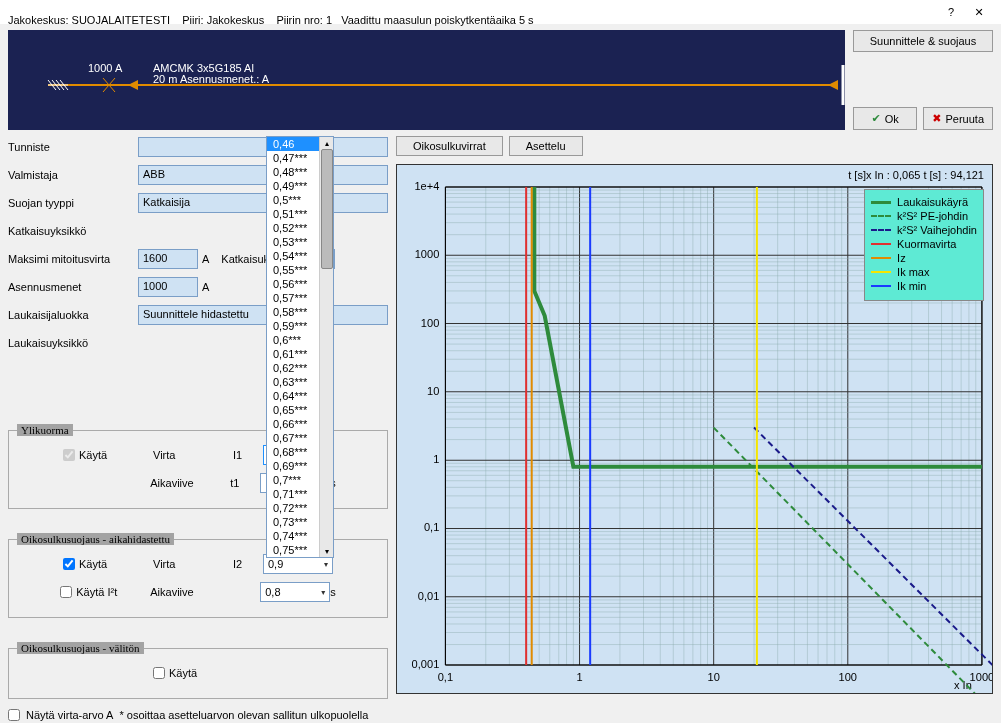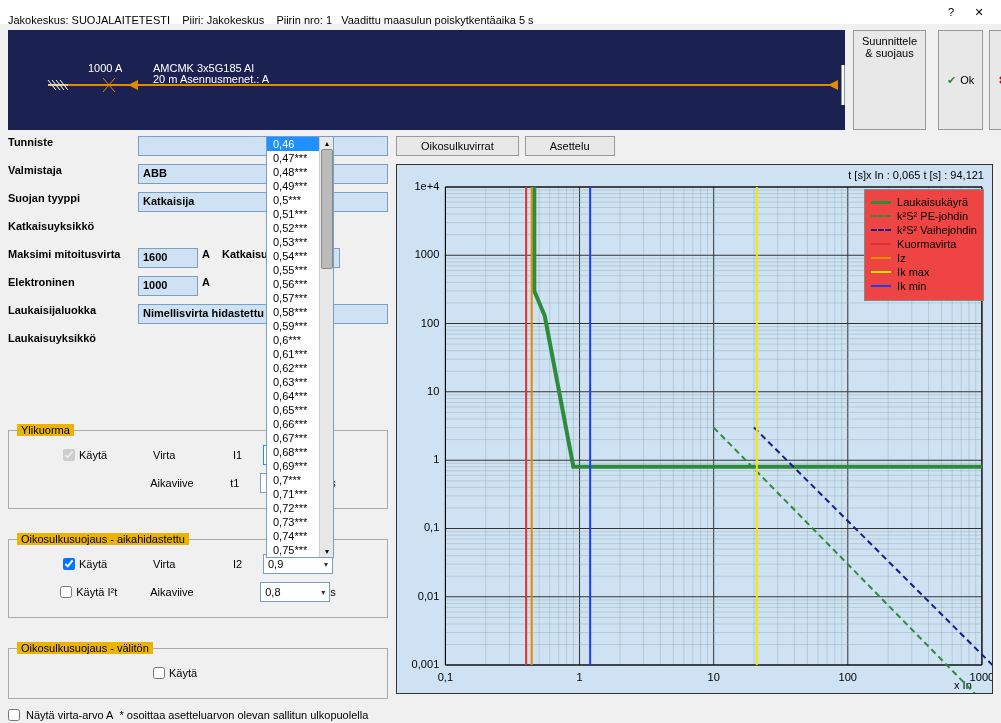--- a/index.html
+++ b/index.html
@@ -2,50 +2,50 @@
 <html><head>
 <meta charset="utf-8">
 <style>
 * { box-sizing: border-box; margin: 0; padding: 0; font-family: Tahoma, Arial, sans-serif; font-size: 11px; }
 body { background: #f0f0f0; width: 1001px; height: 723px; overflow: hidden; }
 .titlebar { display: flex; align-items: center; padding: 4px 8px; background: #fff; height: 24px; }
 .titlebar .title-text { flex: 1; margin-top: 16px; }
 .titlebar .win-btn { width: 28px; height: 20px; display: flex; align-items: center; justify-content: center; cursor: pointer; }
 .diagram-row { display: flex; gap: 8px; padding: 6px 8px; }
 .diagram { flex: 1; height: 100px; background: #1b2252; position: relative; }
-.side-btns { width: 140px; display: flex; gap: 6px; }
+.side-btns { width: 140px; display: flex; flex-direction: column; gap: 6px; }
 .btn { background: #e8e8e8; border: 1px solid #999; padding: 4px 8px; text-align: center; cursor: pointer; }
 .btn-row { display: flex; gap: 6px; }
 .btn-row .btn { flex: 1; display: flex; align-items: center; justify-content: center; gap: 4px; }
 .content { display: flex; gap: 8px; padding: 0 8px; }
 .left-panel { width: 380px; position: relative; }
 .tab-btns { display: flex; gap: 6px; margin-bottom: 8px; }
 .tab-btns .tab { flex: 1; background: #e8e8e8; border: 1px solid #999; padding: 3px 6px; text-align: center; cursor: pointer; }
-.form-row { display: flex; margin-bottom: 6px; height: 22px; font-weight: bold; }
+.form-row { display: flex; align-items: center; margin-bottom: 6px; height: 22px; }
 .form-row .label { width: 130px; }
 .form-row .field { background: #cfe2f3; border: 1px solid #7a9ec7; padding: 2px 4px; height: 20px; min-width: 60px; }
 .form-row .field.wide { flex: 1; }
 .form-row .unit { margin-left: 4px; }
 .form-row .extra-label { margin-left: 12px; margin-right: 6px; }
 .fieldset { border: 1px solid #aaa; margin-top: 24px; padding: 8px; position: relative; }
-.fieldset legend { background: #eab308; padding: 0 4px; }
+.fieldset legend { background: #a3a3a3; padding: 0 4px; font-family: Liberation Serif, serif; }
 .fs-row { display: flex; align-items: center; margin-bottom: 6px; height: 22px; justify-content: center; }
 .fs-row .chk { width: 90px; display: flex; align-items: center; gap: 4px; }
 .fs-row .lbl2 { width: 80px; }
 .fs-row .lbl3 { width: 30px; }
 .combo { background: #fff; border: 1px solid #7a9ec7; padding: 2px 4px; height: 20px; width: 70px; display: flex; justify-content: space-between; align-items: center; }
 .combo .arrow { font-size: 8px; color: #333; }
 .combo.active { border: 1px solid #1e90ff; }
 .footnote { display: flex; align-items: center; gap: 6px; margin-top: 10px; font-size: 11px; }
 .right-panel { flex: 1; }
 .right-tabs { display: flex; gap: 6px; margin-bottom: 8px; }
-.right-tabs .tab { background: #e8e8e8; border: 1px solid #999; padding: 3px 24px; cursor: pointer; }
+.right-tabs .tab { background: #e8e8e8; border: 1px solid #999; padding: 3px 16px; cursor: pointer; }
 .chart-box { border: 1px solid #333; background: #cfe2f3; position: relative; height: 530px; }
 .chart-header { position: absolute; top: 4px; left: 0; right: 0; display: flex; justify-content: flex-end; padding: 0 8px; color: #000; font-size: 10px; }
-.legend { position: absolute; top: 24px; right: 8px; background: #ef4444; border: 1px solid #888; padding: 6px; font-size: 10px; }
+.legend { position: absolute; top: 24px; right: 8px; background: #5eead4; border: 1px solid #888; padding: 6px; font-size: 10px; }
 .legend .lg-row { display: flex; align-items: center; gap: 6px; margin-bottom: 2px; }
 .legend .sw { width: 20px; height: 0; border-top: 3px solid; }
 .dropdown-popup { position: absolute; top: 0; left: 258px; width: 68px; background: #fff; border: 1px solid #7a9ec7; z-index: 100; max-height: 460px; overflow: hidden; }
 .dropdown-popup .dd-item { padding: 1px 6px; font-size: 11px; cursor: pointer; white-space: nowrap; }
 .dropdown-popup .dd-item.sel { background: #1e90ff; color: #fff; }
 .dropdown-popup .dd-scroll { position: absolute; right: 0; top: 0; bottom: 0; width: 14px; background: #e8e8e8; border-left: 1px solid #ccc; }
 .dropdown-popup .dd-scroll .thumb { position: absolute; top: 12px; width: 12px; left: 1px; height: 120px; background: #bbb; border: 1px solid #888; border-radius: 2px; }
 .dropdown-popup .dd-scroll .arr { position: absolute; width: 12px; height: 12px; left: 1px; display: flex; align-items: center; justify-content: center; font-size: 8px; }
 .dropdown-popup .dd-scroll .arr.up { top: 0; }
 .dropdown-popup .dd-scroll .arr.dn { bottom: 0; }
@@ -124,27 +124,27 @@
         <div class="label">Katkaisuyksikkö</div>
       </div>
     <div class="form-row">
       <div class="label">Maksimi mitoitusvirta</div>
       <div class="field" style="width:50px">1600</div>
       <span class="unit">A</span>
       <span class="extra-label">Katkaisuk</span>
       <div class="field" style="width:30px">N</div>
     </div>
     <div class="form-row">
-      <div class="label">Elektroninen</div>
+      <div class="label">Asennusmenet</div>
       <div class="field" style="width:50px">1000</div>
       <span class="unit">A</span>
     </div>
     <div class="form-row">
         <div class="label">Laukaisijaluokka</div>
-        <div class="field wide">Nimellisvirta hidastettu</div>
+        <div class="field wide">Suunnittele hidastettu</div>
       </div>
     <div class="form-row">
         <div class="label">Laukaisuyksikkö</div>
       </div>
 
     <div class="dropdown-popup" id="dd-popup">
       <div class="dd-item sel">0,46</div>
         <div class="dd-item">0,47***</div>
         <div class="dd-item">0,48***</div>
         <div class="dd-item">0,49***</div>

